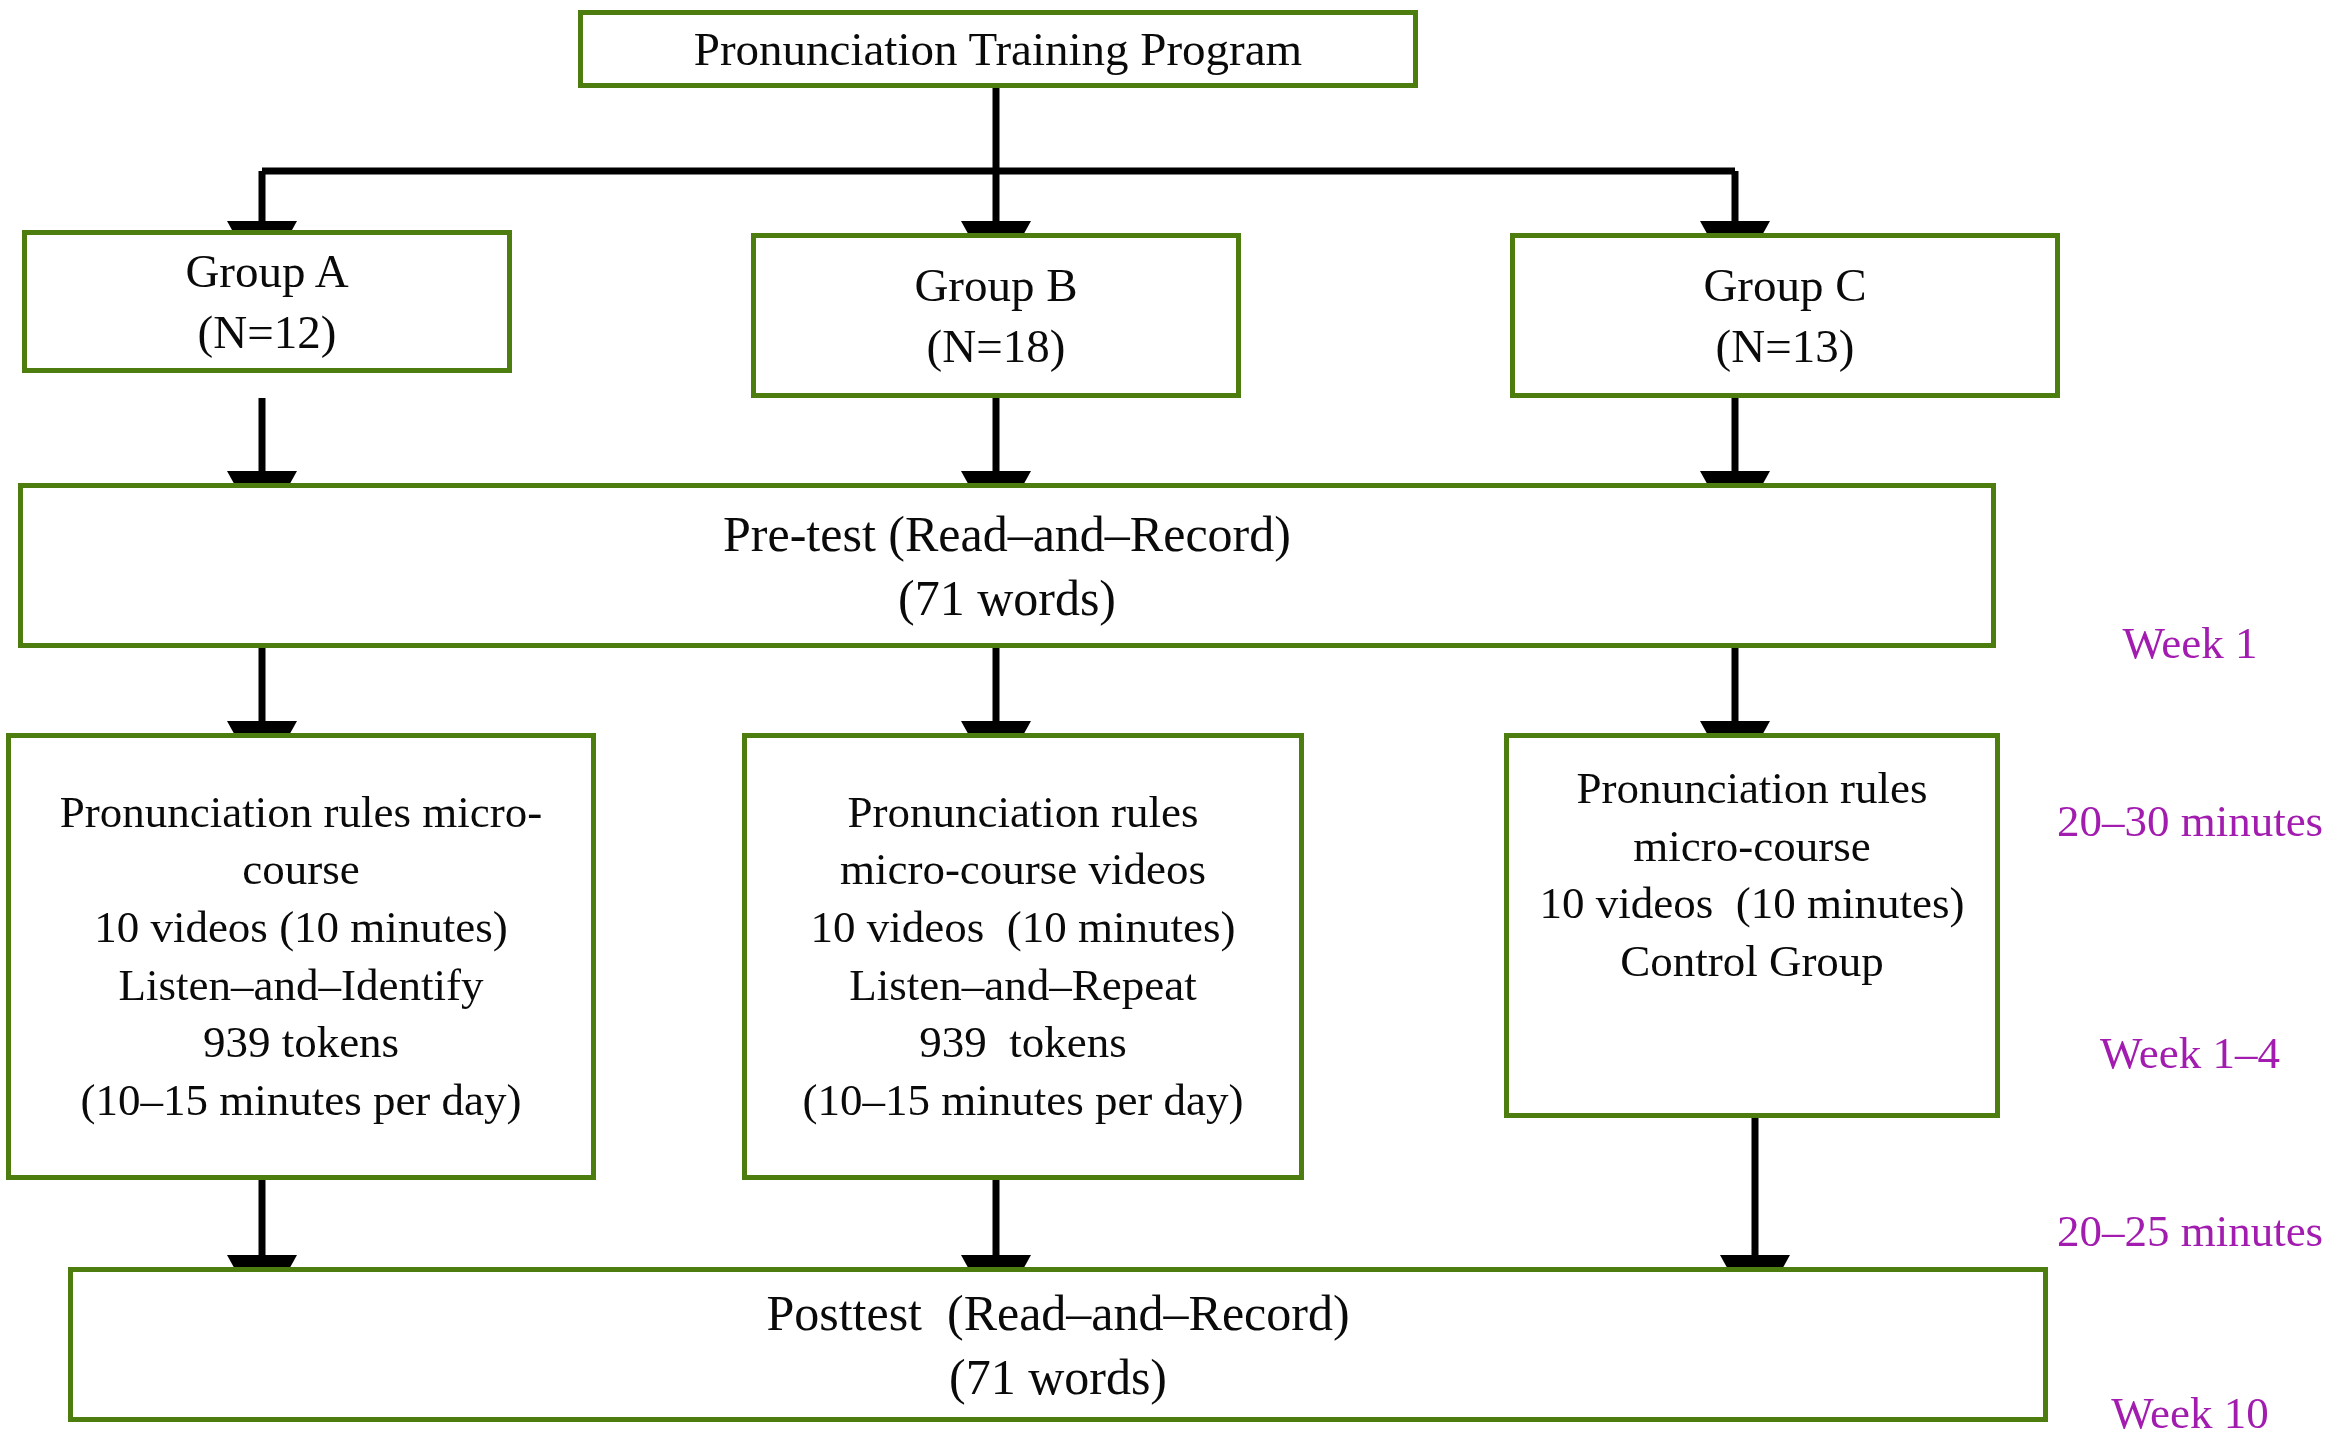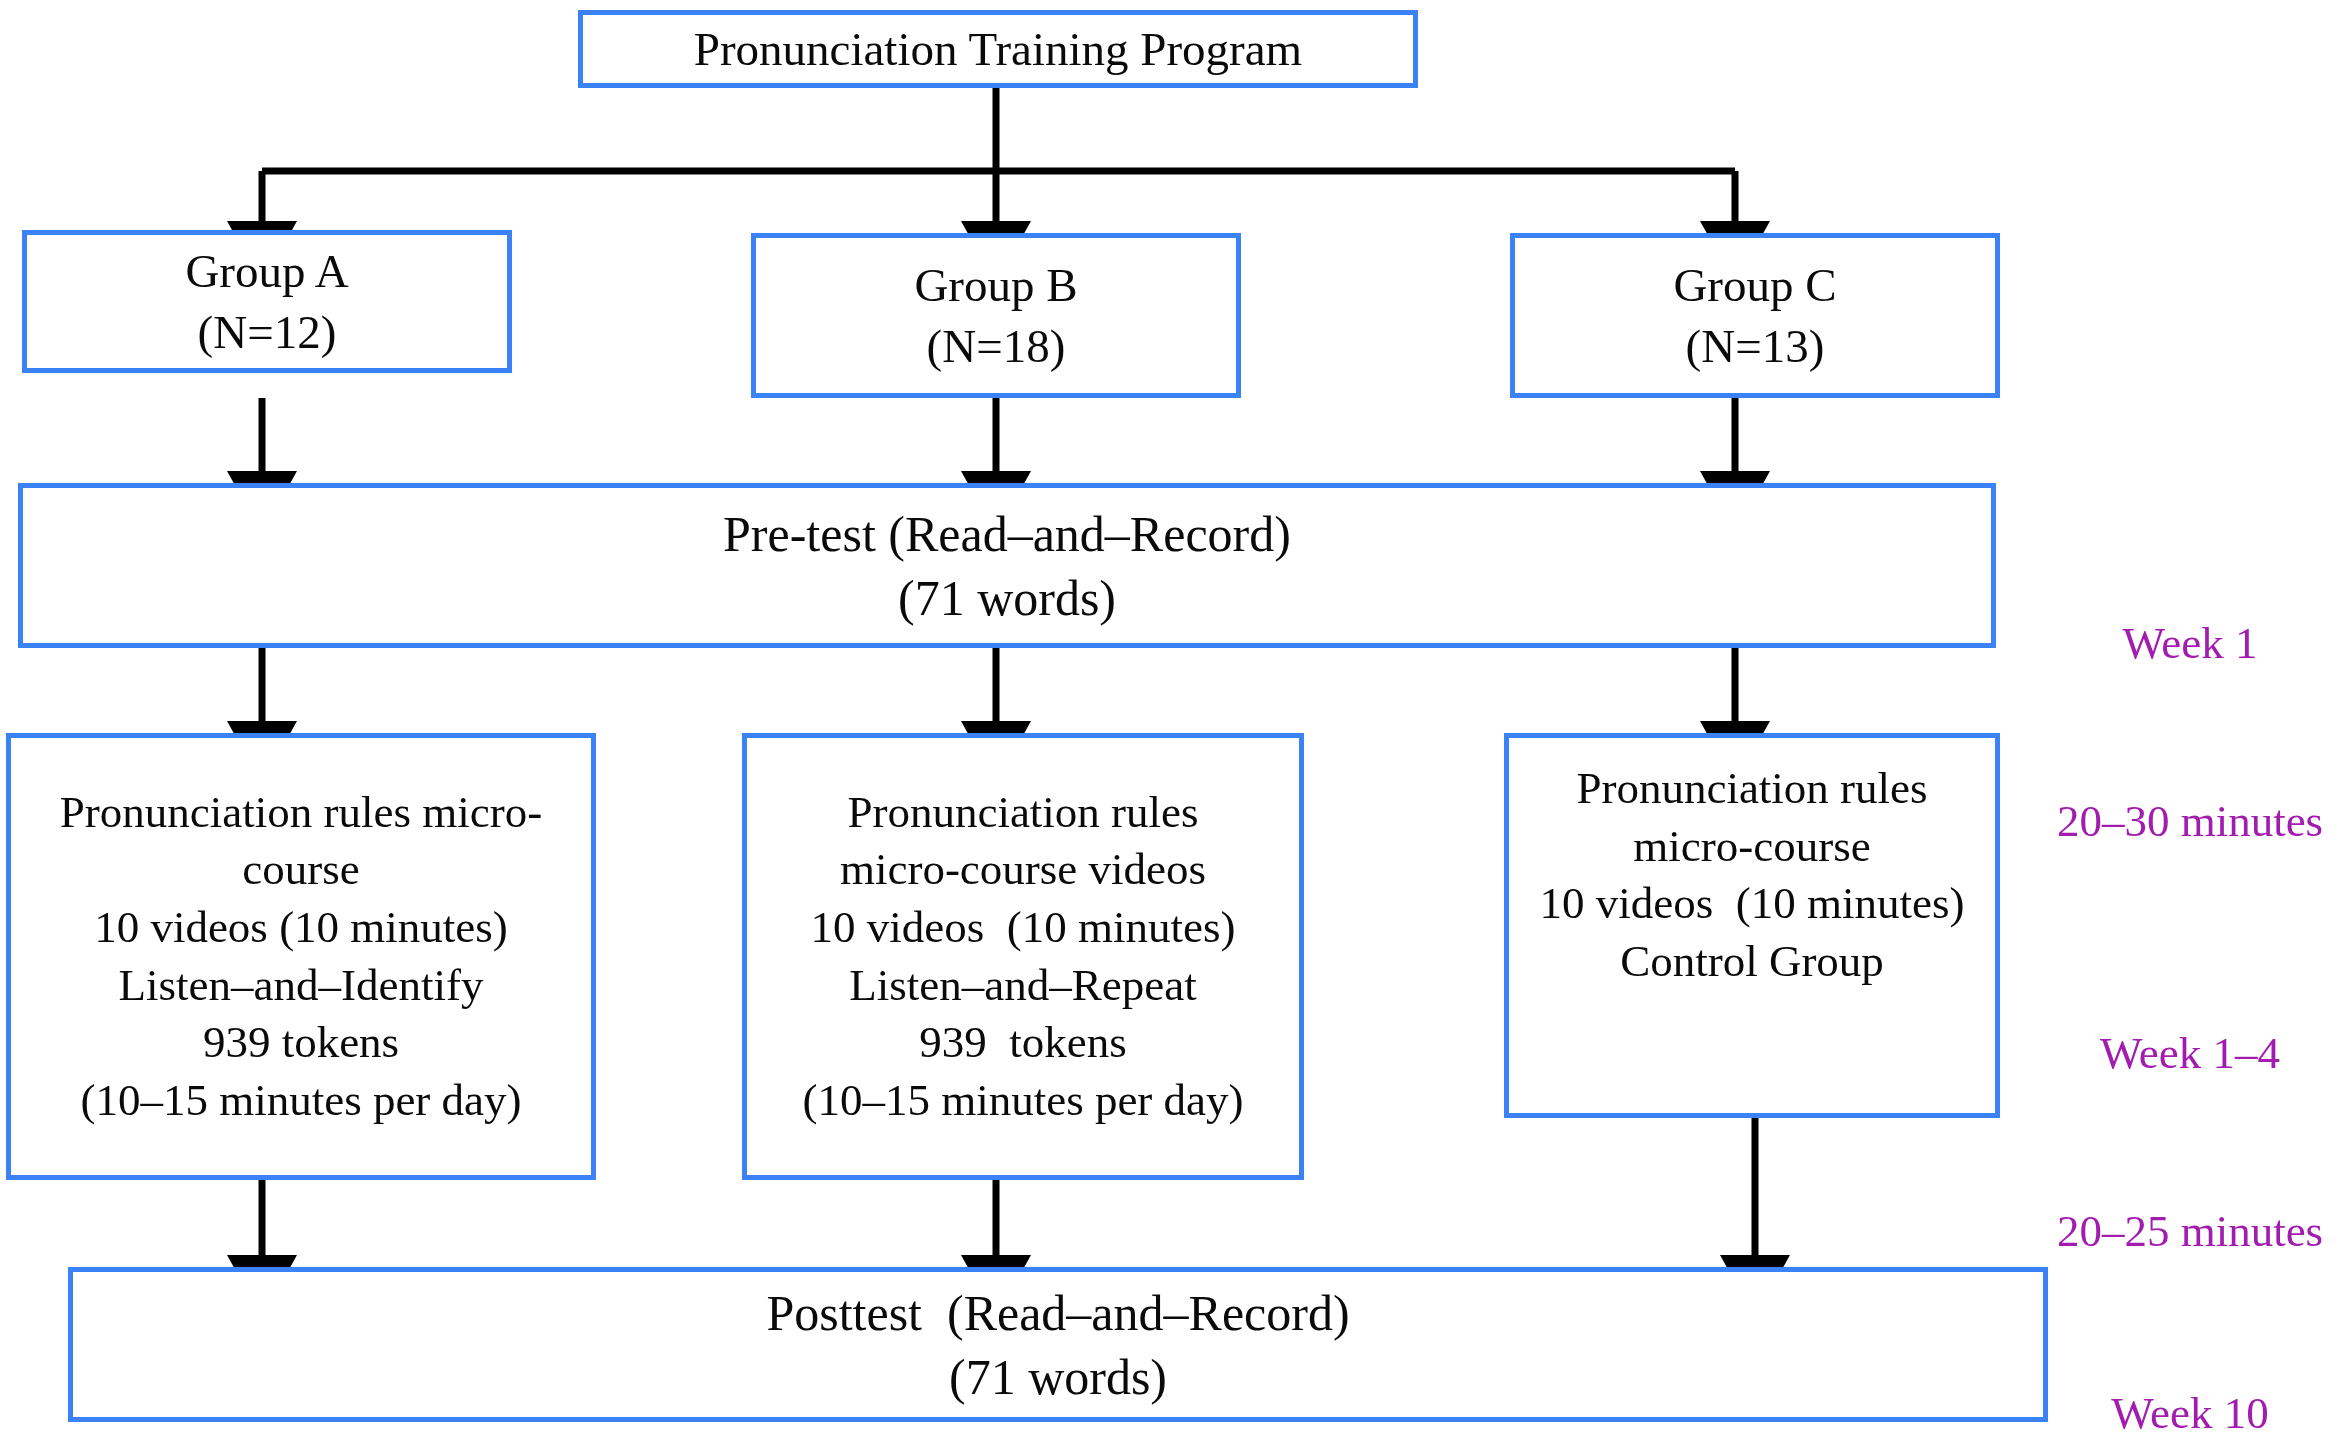--- a/index.html
+++ b/index.html
@@ -14,21 +14,21 @@
     position: relative;
     width: 2351px;
     height: 1437px;
     background: #ffffff;
     overflow: hidden;
   }
   .node {
     position: absolute;
     box-sizing: border-box;
     background: #ffffff;
-    border: 5px solid #3b82f6;
+    border: 5px solid #4d7c0f;
     display: flex;
     flex-direction: column;
     align-items: center;
     justify-content: center;
     text-align: center;
     color: #0a0a0a;
     line-height: 1.28;
     white-space: pre;
   }
   .node .line {
@@ -103,21 +103,21 @@
   <div class="node group-node" style="left:22px; top:230px; width:490px; height:143px;">
     <span class="line">Group A</span>
     <span class="line">(N=12)</span>
   </div>
 
   <div class="node group-node" style="left:751px; top:233px; width:490px; height:165px;">
     <span class="line">Group B</span>
     <span class="line">(N=18)</span>
   </div>
 
-  <div class="node group-node" style="left:1510px; top:233px; width:490px; height:165px;">
+  <div class="node group-node" style="left:1510px; top:233px; width:550px; height:165px;">
     <span class="line">Group C</span>
     <span class="line">(N=13)</span>
   </div>
 
   <div class="node test-node" style="left:18px; top:483px; width:1978px; height:165px;">
     <span class="line">Pre-test (Read–and–Record)</span>
     <span class="line">(71 words)</span>
   </div>
 
   <div class="side-label" style="left:2040px; top:495px; width:300px;">

